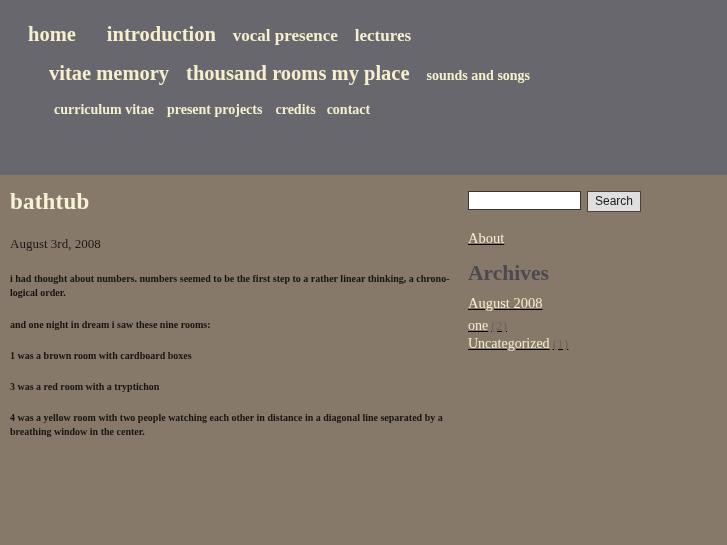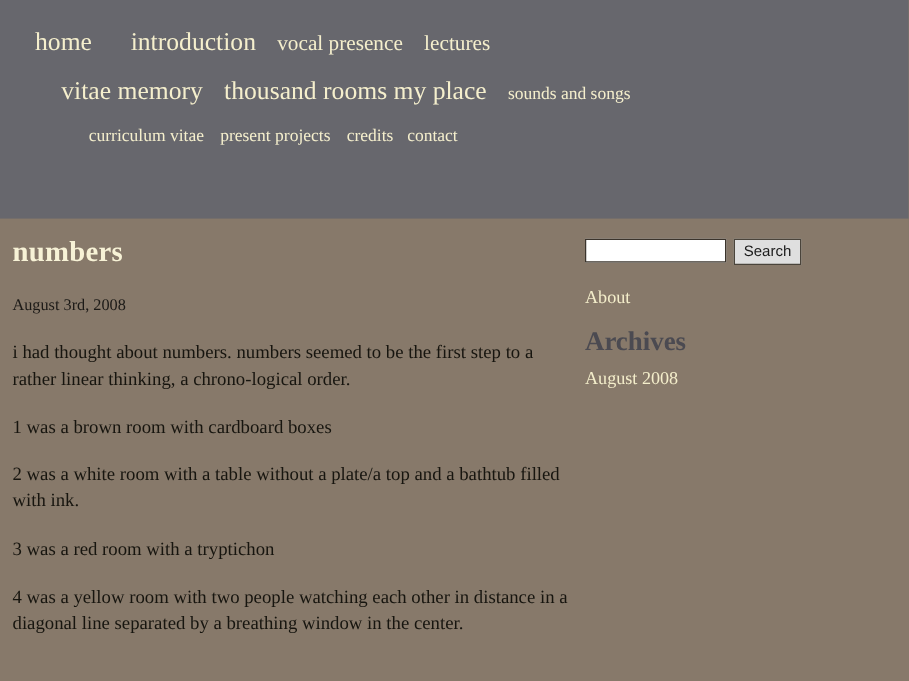--- a/index.html
+++ b/index.html
@@ -23,25 +23,25 @@
     padding: 24px 0 0 0;
     overflow: hidden;
   }
   .nav-row {
     display: block;
     white-space: nowrap;
     line-height: 1.0;
   }
   .nav-row-1 { padding-left: 28px; margin-bottom: 18px; }
   .nav-row-2 { padding-left: 49px; margin-bottom: 18px; }
-  .nav-row-3 { padding-left: 71px; }
+  .nav-row-3 { padding-left: 54px; }
 
   .nav-link {
     color: #f5efcd;
-    font-weight: normal;
+    font-weight: bold;
     font-family: "Liberation Serif", "DejaVu Serif", serif;
     text-decoration: none;
     display: inline-block;
     vertical-align: baseline;
   }
 
   .sz-20 { font-size: 20.5px; }
   .sz-19 { font-size: 17px; }
   .sz-18 { font-size: 14px; }
 
@@ -74,24 +74,25 @@
   }
 
   #post-date {
     color: #1c1a17;
     font-size: 13px;
     margin: 0 0 20px 0;
   }
 
   .post-para {
     color: #17150f;
-    font-size: 15px;
+    font-size: 10px;
     line-height: 1.42;
     margin: 0 0 17px 0;
     max-width: 455px;
+    font-weight: bold;
   }
 
   
   #sidebar {
     position: absolute;
     left: 468px;
     top: 16px;
     width: 225px;
   }
 
@@ -136,20 +137,21 @@
   .side-heading.first { margin-top: 4px; }
 
   .side-list {
     list-style: none;
     margin: 0;
     padding: 0;
   }
   .side-list li {
     margin: 0 0 3px 0;
     line-height: 1.22;
+    text-decoration: underline;
   }
   .side-link {
     color: #f4eecb;
     font-size: 14.5px;
     text-decoration: none;
   }
   .cat-list li { line-height: 1.15; margin-bottom: 0; }
   .cat-link { font-size: 14px; }
   .cat-count {
     color: #6b6358;
@@ -164,26 +166,26 @@
   <nav id="main-nav">
     <div class="nav-row nav-row-1"><a class="nav-link sz-20 gap-lg" href="#">home</a><a class="nav-link sz-20 gap-md" href="#">introduction</a><a class="nav-link sz-19 gap-md" href="#">vocal presence</a><a class="nav-link sz-19" href="#">lectures</a></div>
     <div class="nav-row nav-row-2"><a class="nav-link sz-20 gap-md" href="#">vitae memory</a><a class="nav-link sz-20 gap-md" href="#">thousand rooms my place</a><a class="nav-link sz-18" href="#">sounds and songs</a></div>
     <div class="nav-row nav-row-3"><a class="nav-link sz-18 gap-sm" href="#">curriculum vitae</a><a class="nav-link sz-18 gap-sm" href="#">present projects</a><a class="nav-link sz-18 gap-xs" href="#">credits</a><a class="nav-link sz-18" href="#">contact</a></div>
   </nav>
 </div>
 
 <div id="page-body">
 
   <div id="content">
-    <h1 id="post-title">numbers</h1>
+    <h1 id="post-title">bathtub</h1>
     <div id="post-date">August 3rd, 2008</div>
     <div id="post-body">
         <p class="post-para">i had thought about numbers. numbers seemed to be the first step to a rather linear thinking, a chrono-logical order.</p>
+        <p class="post-para">and one night in dream i saw these nine rooms:</p>
         <p class="post-para">1 was a brown room with cardboard boxes</p>
-        <p class="post-para">2 was a white room with a table without a plate/a top and a bathtub filled with ink.</p>
         <p class="post-para">3 was a red room with a tryptichon</p>
         <p class="post-para">4 was a yellow room with two people watching each other in distance in a diagonal line separated by a breathing window in the center.</p>
       </div>
   </div>
 
   <div id="sidebar">
     <form id="search-form">
       <input id="search-input" type="text" placeholder="" style="">
       <button id="search-submit" type="submit">Search</button>
     </form>
@@ -193,17 +195,21 @@
             <li><a class="side-link" href="#">About</a></li>
           </ul>
         </div>
         <div>
           <h2 class="side-heading">Archives</h2>
           <ul class="side-list">
             <li><a class="side-link" href="#">August 2008</a></li>
           </ul>
         </div>
         <div>
+          <ul class="side-list cat-list">
+            <li><a class="side-link cat-link" href="#">one</a><span class="cat-count">(2)</span></li>
+            <li><a class="side-link cat-link" href="#">Uncategorized</a><span class="cat-count">(1)</span></li>
+          </ul>
         </div>
       </div>
   </div>
 
 </div>
 
 </body></html>

